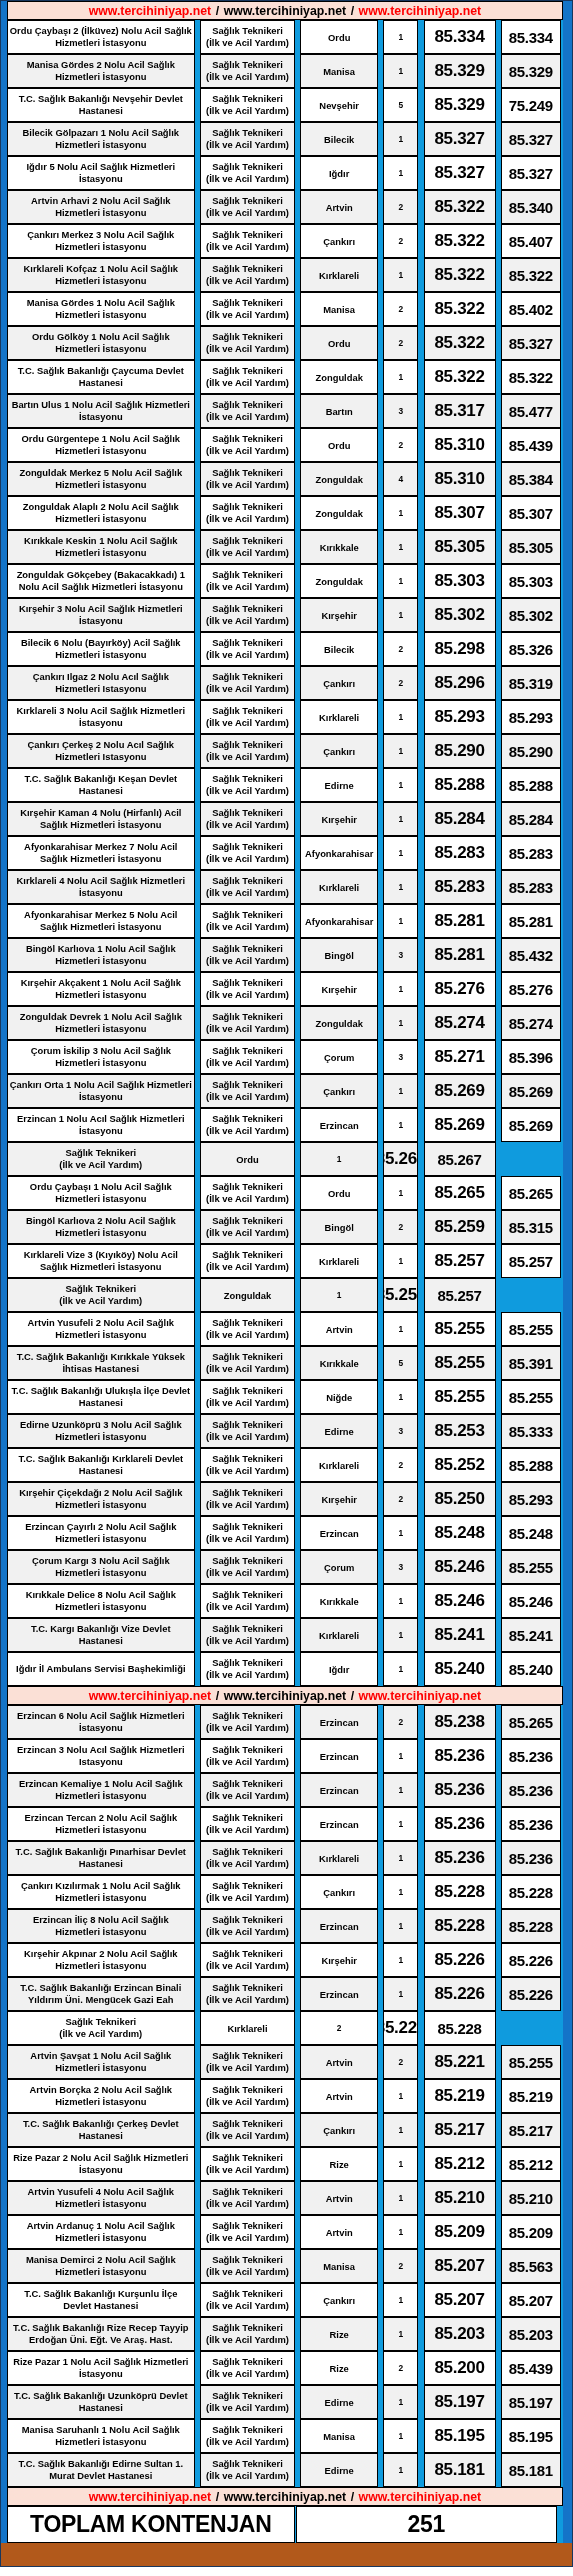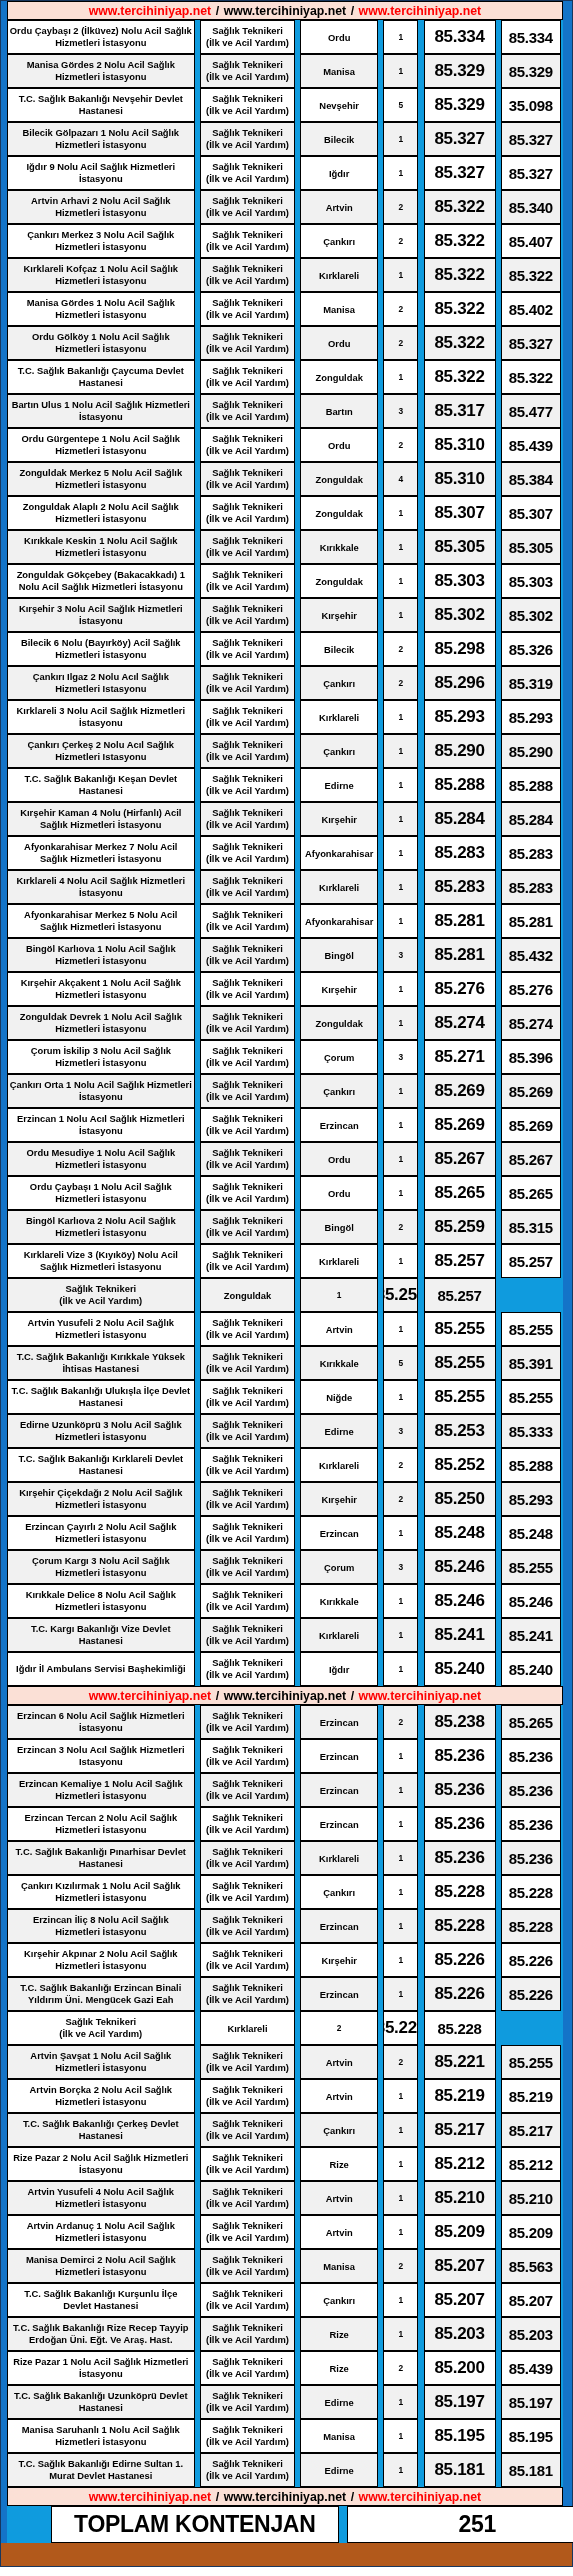--- a/index.html
+++ b/index.html
@@ -56,23 +56,22 @@
   .cell.name    { font-size: 9.4px; line-height: 1.32; padding: 0 1.9px; }
   .cell.program { font-size: 9.4px; line-height: 1.32; }
   .cell.city    { font-size: 9.4px; }
   .cell.quota   { font-size: 8.4px; }
   .cell.score1  { font-size: 17px; letter-spacing: -0.3px; }
   .cell.score2  { font-size: 15px; letter-spacing: -0.3px; }
 
   .footer-row {
     display: grid;
     grid-template-columns: 288px 261px;
-    column-gap: 8px;
+    column-gap: 1px;
     height: 37px;
-    margin-left: 44px;
   }
   .footer-row .cell { font-size: 23px; letter-spacing: -0.3px; }
 
   .bottom-bar { height: 23.4px; background: #B2591B; margin: 0 -9px 0 -5.8px; }
 </style>
 </head>
 <body>
 
 <div class="sheet">
   <div class="grid-area" id="content">
@@ -107,35 +106,35 @@
       </div>
       <div class="row">
         <div class="cell name">T.C. Sağlık Bakanlığı Nevşehir Devlet Hastanesi</div>
         <div class="cell program">
           <div>Sağlık Teknikeri</div>
           <div>(İlk ve Acil Yardım)</div>
         </div>
         <div class="cell city">Nevşehir</div>
         <div class="cell quota">5</div>
         <div class="cell score1">85.329</div>
-        <div class="cell score2">35.098</div>
+        <div class="cell score2">75.249</div>
       </div>
       <div class="row shaded">
         <div class="cell name">Bilecik Gölpazarı 1 Nolu Acil Sağlık Hizmetleri İstasyonu</div>
         <div class="cell program">
           <div>Sağlık Teknikeri</div>
           <div>(İlk ve Acil Yardım)</div>
         </div>
         <div class="cell city">Bilecik</div>
         <div class="cell quota">1</div>
         <div class="cell score1">85.327</div>
         <div class="cell score2">85.327</div>
       </div>
       <div class="row">
-        <div class="cell name">Iğdır 9 Nolu Acil Sağlık Hizmetleri İstasyonu</div>
+        <div class="cell name">Iğdır 5 Nolu Acil Sağlık Hizmetleri İstasyonu</div>
         <div class="cell program">
           <div>Sağlık Teknikeri</div>
           <div>(İlk ve Acil Yardım)</div>
         </div>
         <div class="cell city">Iğdır</div>
         <div class="cell quota">1</div>
         <div class="cell score1">85.327</div>
         <div class="cell score2">85.327</div>
       </div>
       <div class="row shaded">
@@ -440,21 +439,20 @@
         <div class="cell program">
           <div>Sağlık Teknikeri</div>
           <div>(İlk ve Acil Yardım)</div>
         </div>
         <div class="cell city">Erzincan</div>
         <div class="cell quota">1</div>
         <div class="cell score1">85.269</div>
         <div class="cell score2">85.269</div>
       </div>
       <div class="row shaded">
-        <div class="cell name">Ordu Mesudiye 1 Nolu Acil Sağlık Hizmetleri İstasyonu</div>
         <div class="cell program">
           <div>Sağlık Teknikeri</div>
           <div>(İlk ve Acil Yardım)</div>
         </div>
         <div class="cell city">Ordu</div>
         <div class="cell quota">1</div>
         <div class="cell score1">85.267</div>
         <div class="cell score2">85.267</div>
       </div>
       <div class="row">

